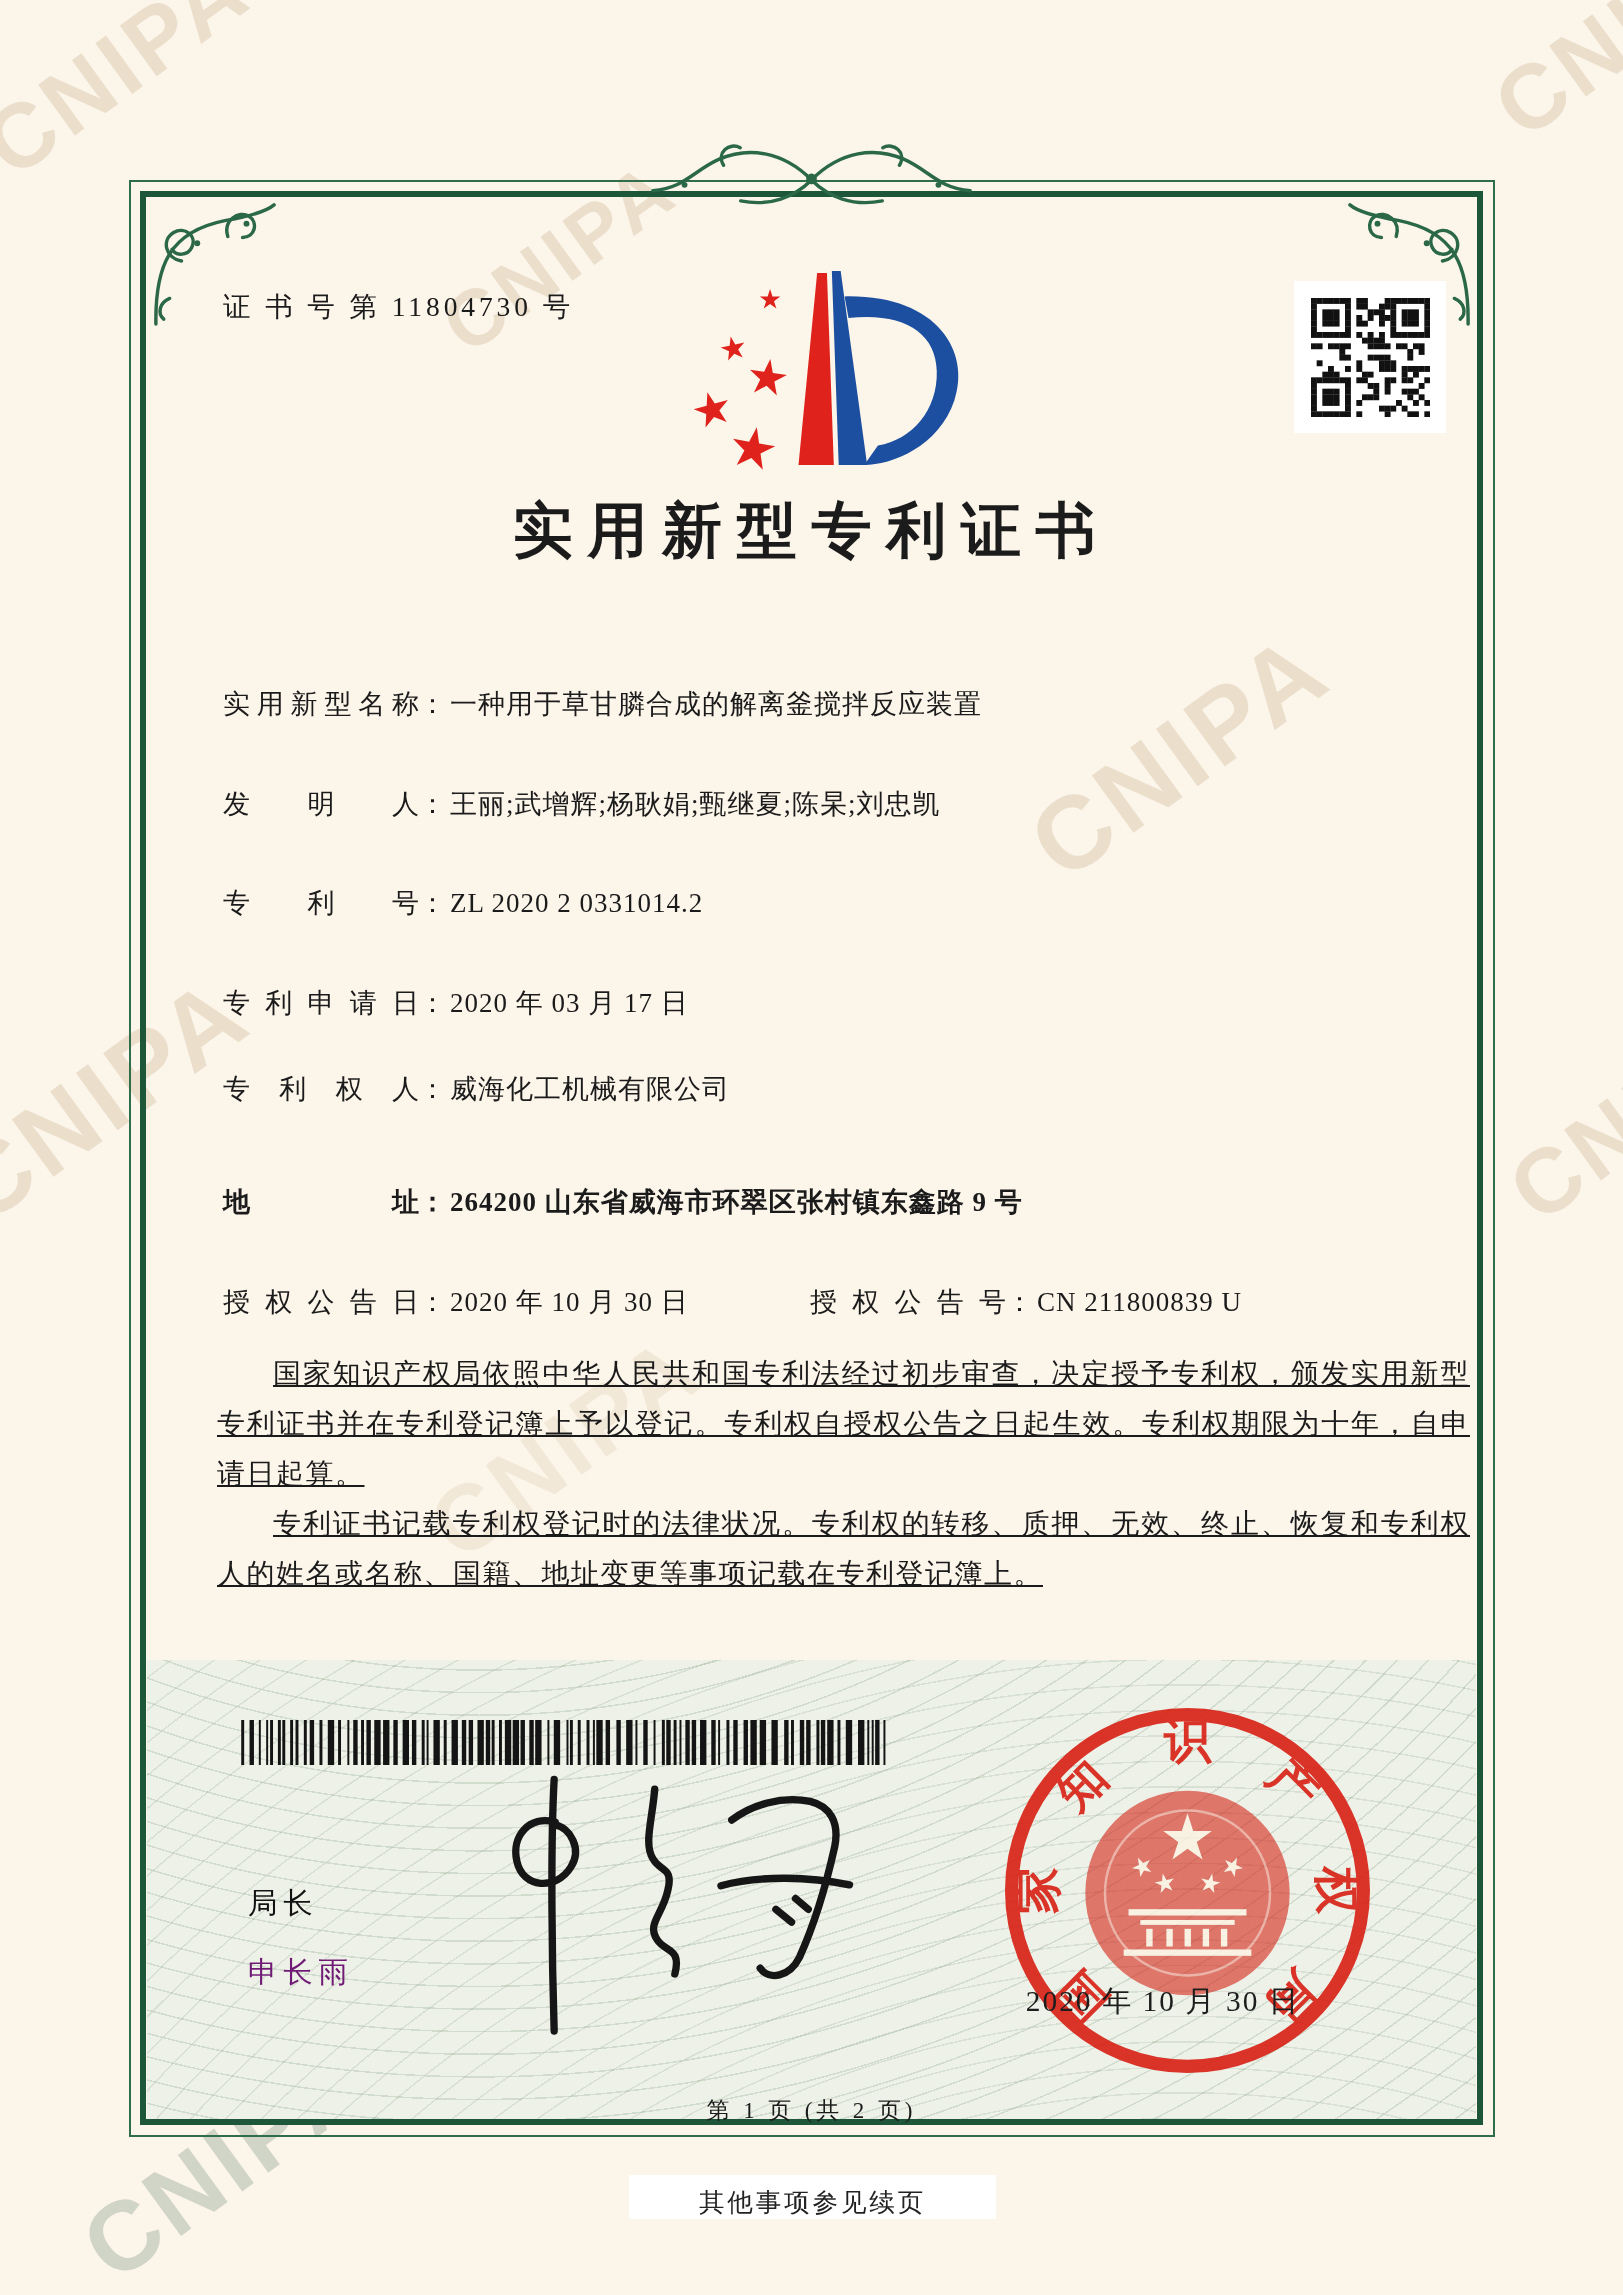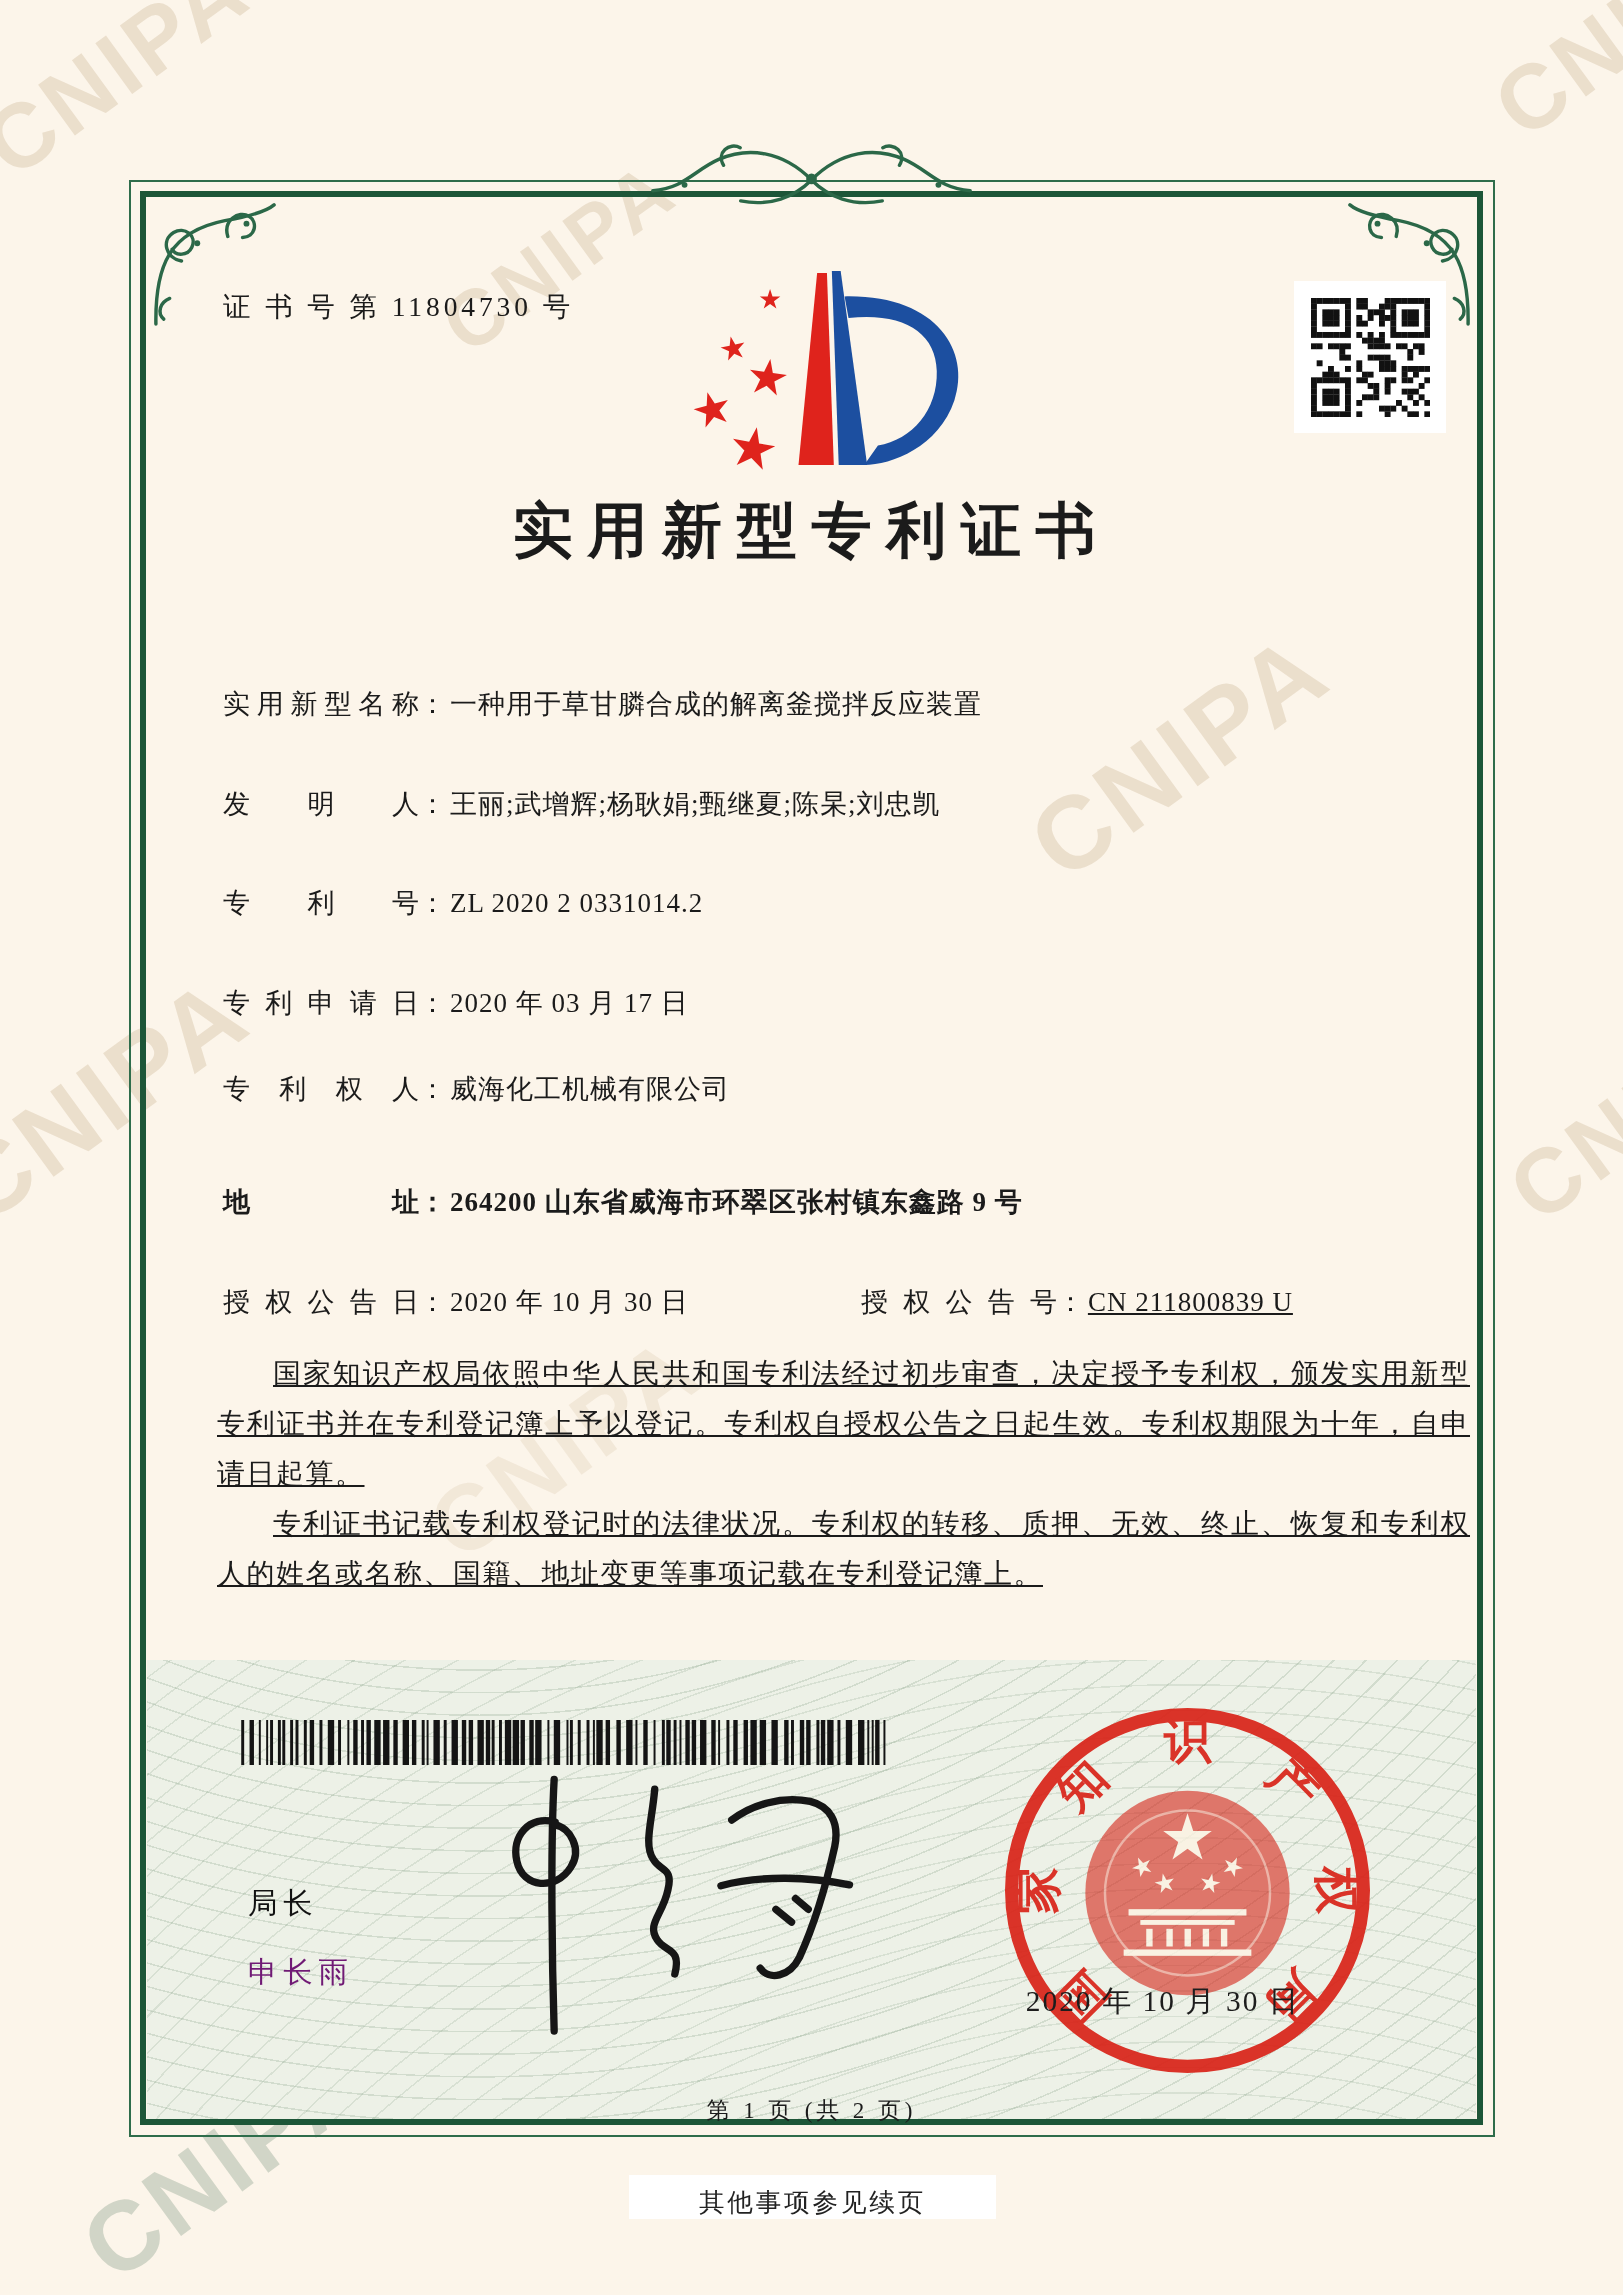--- a/index.html
+++ b/index.html
@@ -27,21 +27,21 @@
   .logo{position:absolute;left:672px;top:253px;}
 
   .title{position:absolute;left:147px;top:491px;width:1329px;text-align:center;
          font-size:60px;font-weight:bold;letter-spacing:14.7px;}
 
   
   .frow{position:absolute;left:223px;width:1237px;font-size:27px;white-space:nowrap;}
   .flabel{display:inline-block;width:196px;text-align:justify;text-align-last:justify;vertical-align:bottom;}
   .fcolon{display:inline-block;margin-right:3.9px;}
   .fvalue{letter-spacing:1px;}
-  .fgroup2{position:absolute;left:638px;top:0;text-decoration:underline;}
+  .fgroup2{position:absolute;left:587px;top:0;}
 
   
   .paras{position:absolute;left:217px;top:1349px;width:1253px;font-size:28px;
          line-height:50px;text-align:justify;letter-spacing:1.5px;}
   .paras p{margin:0;text-indent:2em;text-decoration:underline;}
 
   
   .wavy{position:absolute;left:147px;top:1660px;width:1329px;height:459px;
         background-color:#edf1e7;
         background-image:

